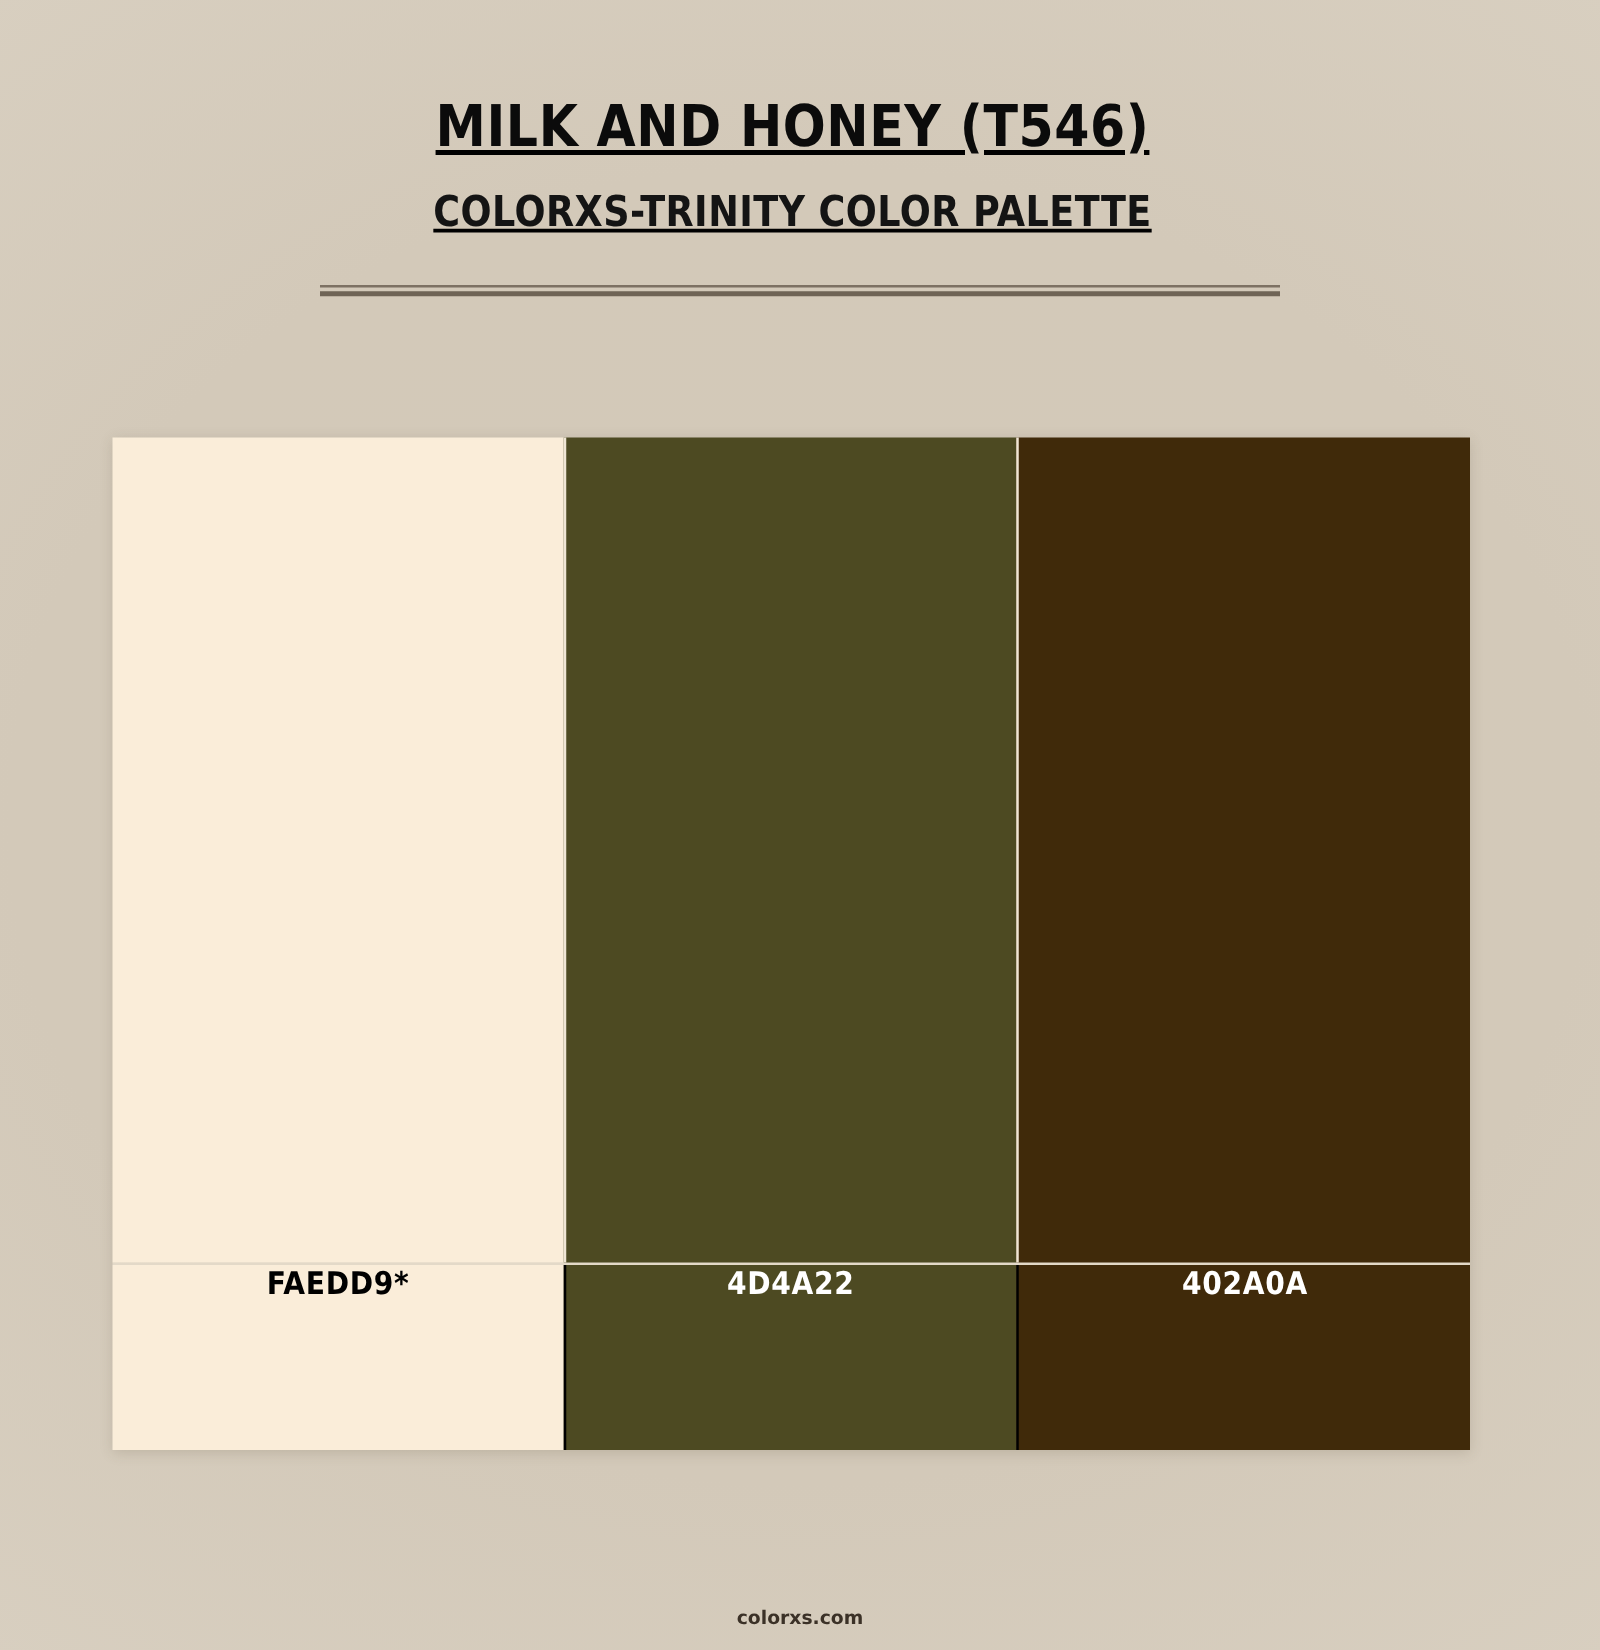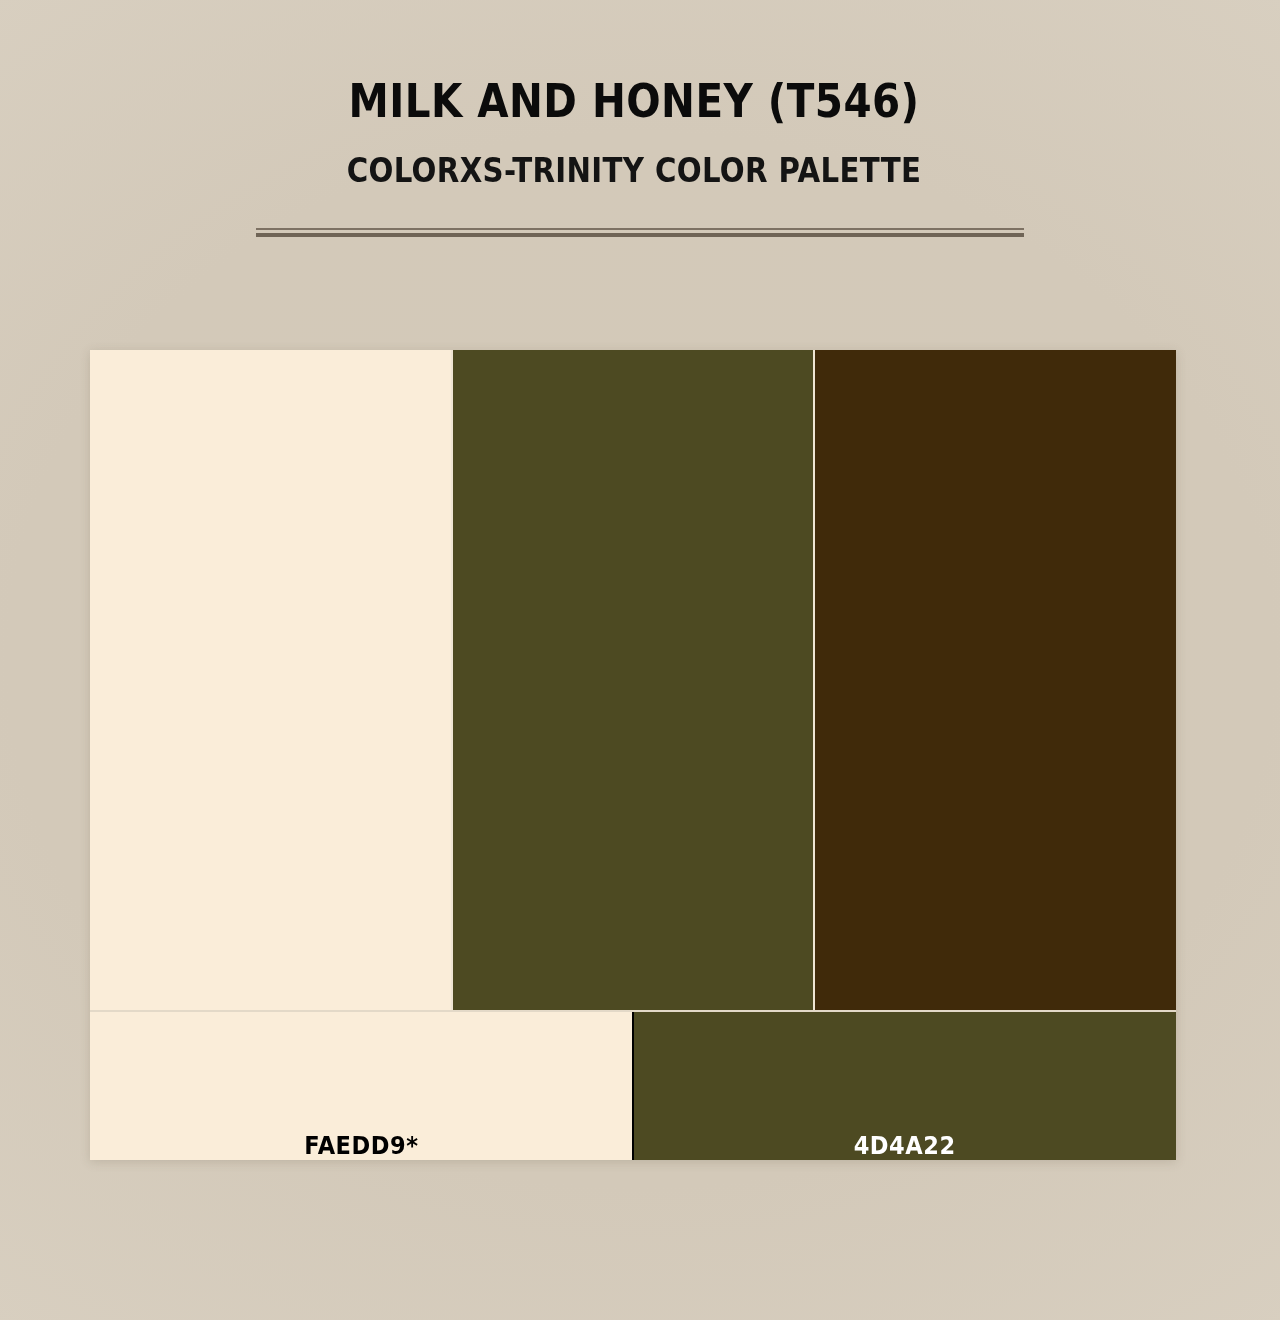--- a/index.html
+++ b/index.html
@@ -33,20 +33,21 @@
     inset: 0;
   }
 
   
   #header {
     position: absolute;
     left: 0;
     top: 0;
     width: 1268px;
     text-align: center;
+    text-decoration: underline;
   }
   #title {
     margin: 0;
     padding-top: 74px;
     font-size: 46px;
     line-height: 54px;
     font-weight: bold;
     letter-spacing: 0.5px;
     color: #0b0b0b;
     font-family: "DejaVu Sans", sans-serif;
@@ -111,21 +112,21 @@
   .swatch-cell {
     flex: 1 1 0;
     position: relative;
   }
   .swatch-cell + .swatch-cell {
     border-left: 2px solid #efe5d4;
   }
   .label-cell {
     flex: 1 1 0;
     display: flex;
-    align-items: flex-end;
+    align-items: flex-start;
     justify-content: center;
   }
   .label-cell + .label-cell {
     border-left: 2px solid #000000;
   }
   .hex-label {
     font-size: 25px;
     font-weight: bold;
     letter-spacing: 0.6px;
     font-family: "DejaVu Sans", sans-serif;
@@ -171,18 +172,22 @@
       <div class="swatch-cell" style="background-color: rgb(64, 42, 10);"></div>
     </div>
 
     <div id="label-row">
       <div class="label-cell" style="background-color: rgb(250, 237, 217);">
         <span class="hex-label" style="color: rgb(0, 0, 0);">FAEDD9*</span>
       </div>
       <div class="label-cell" style="background-color: rgb(77, 74, 34);">
         <span class="hex-label" style="color: rgb(255, 255, 255);">4D4A22</span>
       </div>
+      <div class="label-cell" style="background-color: rgb(64, 42, 10);">
+        <span class="hex-label" style="color: rgb(255, 255, 255);">402A0A</span>
+      </div>
     </div>
 
   </div>
 
+  <div id="footer">colorxs.com</div>
 
 </div>
 
 </body></html>

